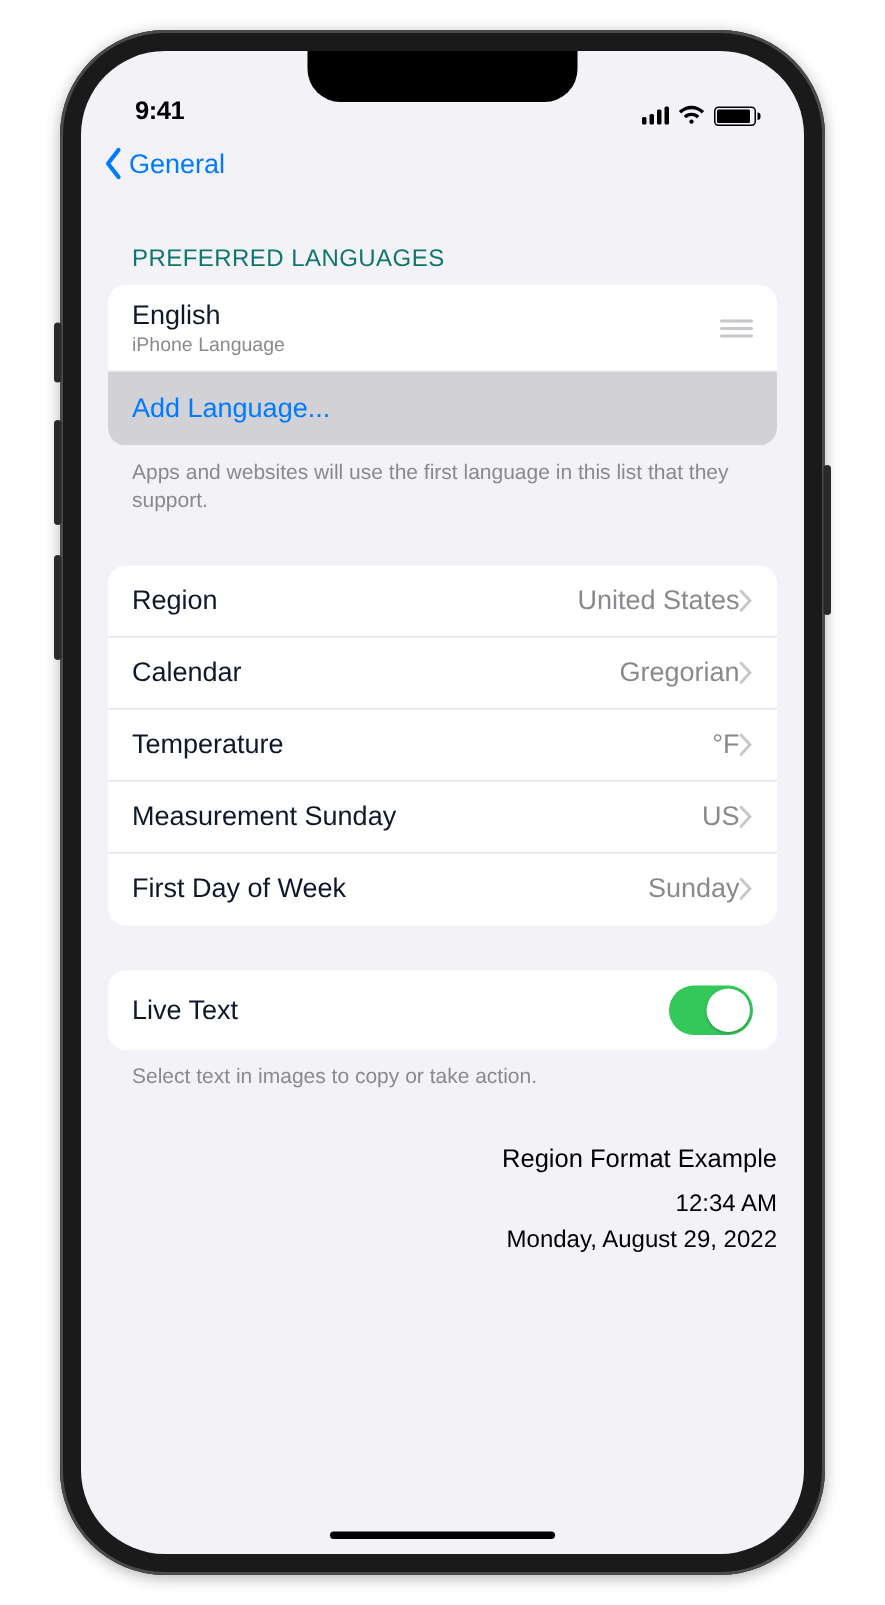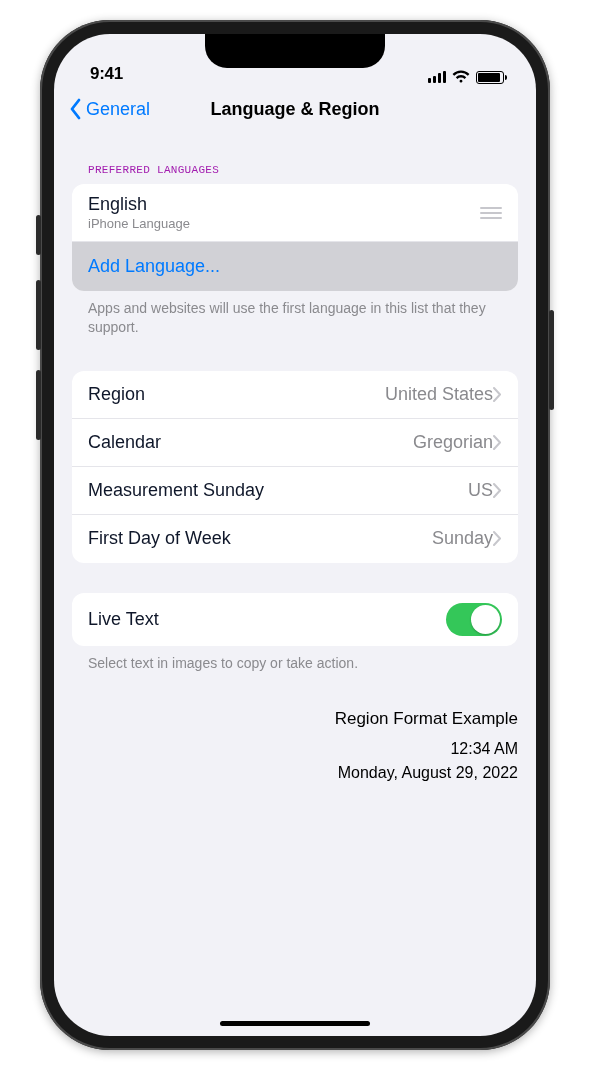--- a/index.html
+++ b/index.html
@@ -85,23 +85,22 @@
     cursor:pointer;
   }
   .back-btn svg{width:14px;height:22px;margin-right:4px;}
   .nav-title {
     position:absolute; left:0; right:0; text-align:center;
     font-size:18px; font-weight:600; pointer-events:none;
   }
 
   .content { padding: 0 18px; }
   .section-header {
-    font-size:11px; color:#a21caf; letter-spacing:0.3px;
+    font-size:16px; color:#0f766e; letter-spacing:0.3px;
     padding: 30px 16px 8px;
-    font-family: Liberation Mono, monospace;
   }
   .group {
     background:#fff; border-radius:12px; overflow:hidden;
   }
   .row {
     display:flex; align-items:center; justify-content:space-between;
     min-height:48px; padding: 10px 16px;
     border-bottom:1px solid #e5e5ea;
   }
   .row:last-child{border-bottom:none;}
@@ -173,21 +172,20 @@
       </div>
     </div>
 
     <div class="nav-bar">
       <div class="back-btn">
         <svg viewBox="0 0 12 22">
             <path d="M10 2L3 11l7 9" stroke="#007aff" stroke-width="2.8" fill="none" stroke-linecap="round" stroke-linejoin="round"></path>
           </svg>
         <span>General</span>
       </div>
-      <div class="nav-title">Language &amp; Region</div>
     </div>
 
     <div class="content">
       <div class="section-header">PREFERRED LANGUAGES</div>
       <div class="group">
         <div class="row">
           <div class="row-main">
             <div class="row-title">English</div>
             <div class="row-sub">iPhone Language</div>
           </div>
@@ -218,20 +216,31 @@
           <div class="row-right">
             <div class="row-value">Gregorian</div>
             <div class="chevron">
                 <svg viewBox="0 0 9 15">
                   <path d="M1 1l6 6.5L1 14" stroke-width="2" fill="none" stroke-linecap="round" stroke-linejoin="round"></path>
                 </svg>
               </div>
           </div>
         </div>
         <div class="row">
+          <div class="row-title">Temperature</div>
+          <div class="row-right">
+            <div class="row-value">°F</div>
+            <div class="chevron">
+                <svg viewBox="0 0 9 15">
+                  <path d="M1 1l6 6.5L1 14" stroke-width="2" fill="none" stroke-linecap="round" stroke-linejoin="round"></path>
+                </svg>
+              </div>
+          </div>
+        </div>
+        <div class="row">
           <div class="row-title">Measurement Sunday</div>
           <div class="row-right">
             <div class="row-value">US</div>
             <div class="chevron">
                 <svg viewBox="0 0 9 15">
                   <path d="M1 1l6 6.5L1 14" stroke-width="2" fill="none" stroke-linecap="round" stroke-linejoin="round"></path>
                 </svg>
               </div>
           </div>
         </div>

